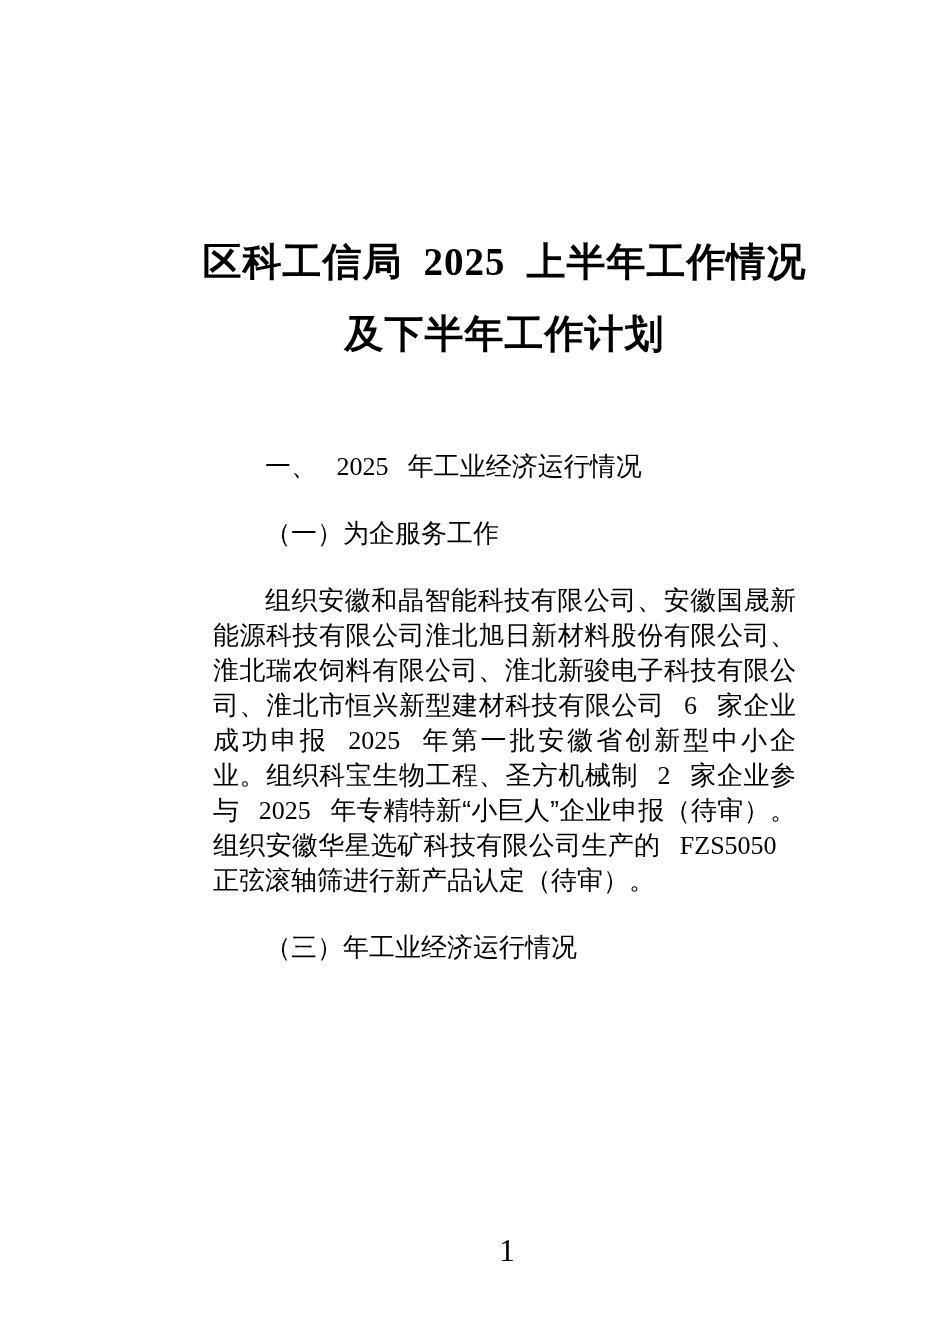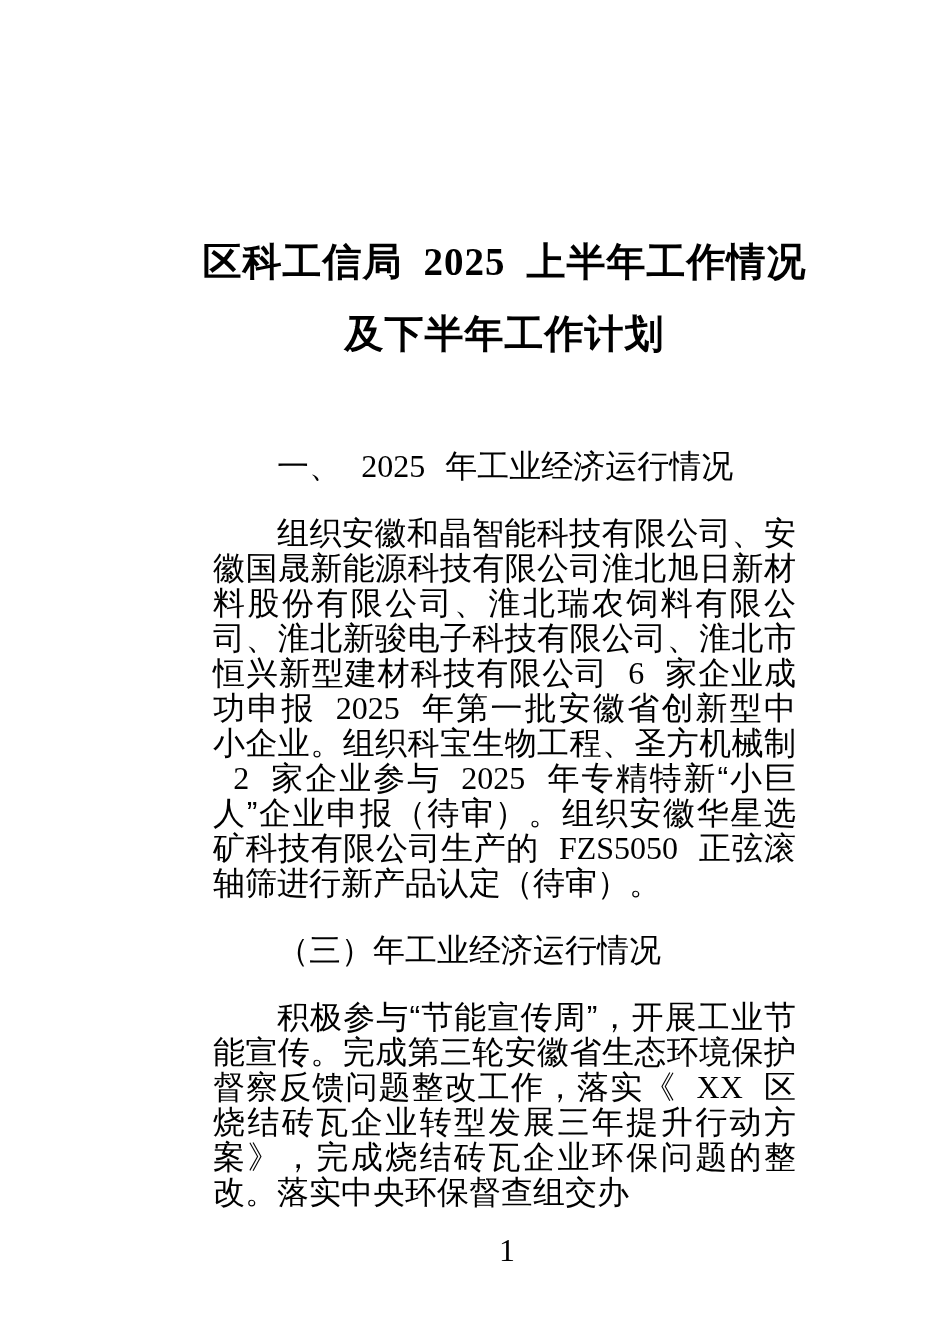--- a/index.html
+++ b/index.html
@@ -22,21 +22,21 @@
   .doc-title {
     margin-top: 162px;
     font-size: 39px;
     line-height: 72px;
     font-weight: 700;
     text-align: center;
     letter-spacing: 1px;
   }
   .doc-body {
     margin-top: 31px;
-    font-size: 32px;
+    font-size: 26px;
     line-height: 35px;
   }
   .block {
     text-align: justify;
     text-indent: 2em;
   }
   
   .lat {
     font-family: "Liberation Serif", serif;
     margin: 0 0.13em;
@@ -57,21 +57,21 @@
 </head>
 <body>
 
 <div class="page">
   <div class="content">
 
     <div class="doc-title autospace">区科工信局<span class="lat">2025</span>上半年工作情况及下半年工作计划</div>
 
     <div class="doc-body">
       <div class="block autospace">一、<span class="lat">2025</span>年工业经济运行情况</div>
+      <div class="block autospace">（一）为企服务工作</div>
       <div class="block autospace">组织安徽和晶智能科技有限公司、安徽国晟新能源科技有限公司淮北旭日新材料股份有限公司、淮北瑞农饲料有限公司、淮北新骏电子科技有限公司、淮北市恒兴新型建材科技有限公司<span class="lat">6</span>家企业成功申报<span class="lat">2025</span>年第一批安徽省创新型中小企业。组织科宝生物工程、圣方机械制<span class="lat">2</span>家企业参与<span class="lat">2025</span>年专精特新“小巨人”企业申报（待审）。组织安徽华星选矿科技有限公司生产的<span class="lat">FZS5050</span>正弦滚轴筛进行新产品认定（待审）。</div>
       <div class="block autospace">（三）年工业经济运行情况</div>
-      <div class="block autospace">积极参与“节能宣传周”，开展工业节能宣传。完成第三轮安徽省生态环境保护督察反馈问题整改工作，落实《<span class="lat">XX</span>区烧结砖瓦企业转型发展三年提升行动方案》，完成烧结砖瓦企业环保问题的整改。落实中央环保督查组交办</div>
     </div>
 
   </div>
 
   <div class="page-number">1</div>
 </div>
 
 </body></html>

